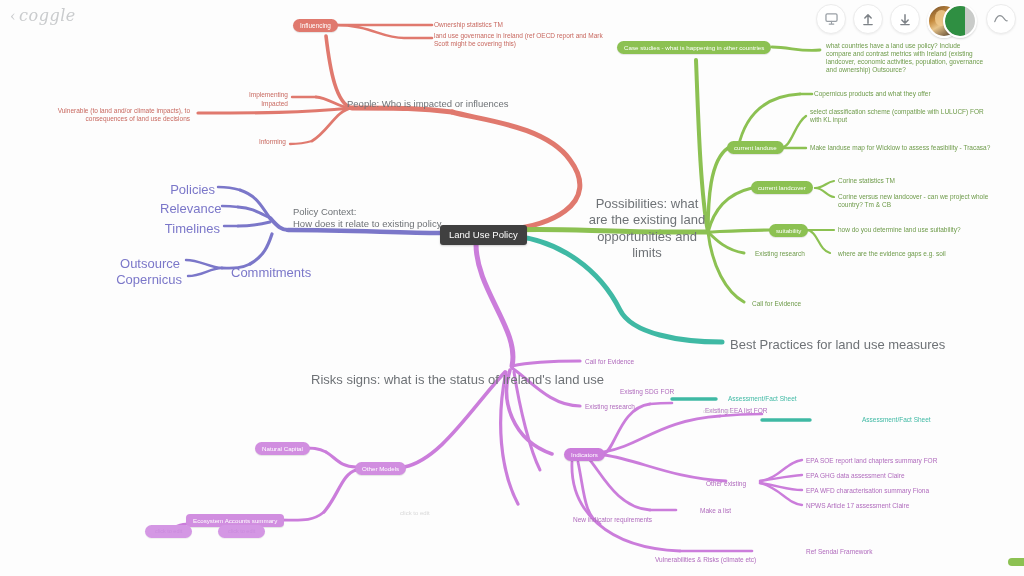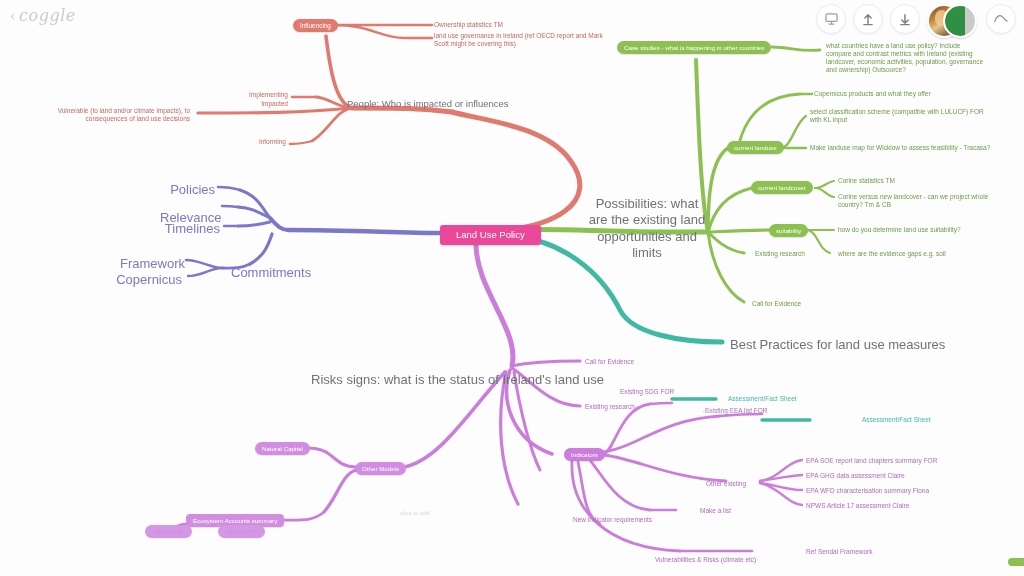--- a/index.html
+++ b/index.html
@@ -47,22 +47,22 @@
     line-height:1.25;
     color:#6b6f73;
     white-space:pre-line;
   }
   .pill{
     border-radius:9px;padding:2.5px 7px;color:#fff;
     box-shadow:0 1px 1px rgba(0,0,0,.10);
     white-space:nowrap;
   }
   .root{
-    background:#ec4899;color:#fff;border-radius:3px;
-    padding:4px 16px;font-size:9.5px;
+    background:#404040;color:#fff;border-radius:3px;
+    padding:4px 9px;font-size:9.5px;
     box-shadow:0 1px 2px rgba(0,0,0,.18);
   }
   .big{font-size:9.5px;color:#6e7276;}
   .mid{font-size:13px;color:#6e7276;}
   .ra{text-align:right;}
   .ct{text-align:center;}
   .red{color:#c8685f;}
   .pill-red{background:#e0796e;}
   .purple{color:#7b77c9;}
   .green{color:#6e9b4a;}
@@ -229,24 +229,26 @@
 
   <div class="node big" style="left:347px;top:98px;">People: Who is impacted or influences</div>
   <div class="node pill pill-red" style="left:293px;top:19px;font-size:6.4px;">Influencing</div>
   <div class="node red" style="left:434px;top:21px;">Ownership statistics TM</div>
   <div class="node red" style="left:434px;top:32px;width:170px;">land use governance in Ireland (ref OECD report and Mark Scott might be covering this)</div>
   <div class="node red ra" style="left:228px;top:91px;width:60px;">Implementing</div>
   <div class="node red ra" style="left:228px;top:100px;width:60px;">Impacted</div>
   <div class="node red ra" style="left:22px;top:107px;width:168px;">Vulnerable (to land and/or climate impacts), to consequences of land use decisions</div>
   <div class="node red ra" style="left:228px;top:138px;width:58px;">Informing</div>
 
+  <div class="node big" style="left:293px;top:206px;width:150px;">Policy Context:
+How does it relate to existing policy</div>
   <div class="node purple ra mid" style="left:160px;top:182px;width:55px;">Policies</div>
-  <div class="node purple ra mid" style="left:160px;top:201px;width:58px;margin-top:9px;">Relevance</div>
+  <div class="node purple ra mid" style="left:160px;top:201px;width:58px;">Relevance</div>
   <div class="node purple ra mid" style="left:160px;top:221px;width:60px;">Timelines</div>
-  <div class="node purple ra mid" style="left:120px;top:256px;width:60px;">Framework</div>
+  <div class="node purple ra mid" style="left:120px;top:256px;width:60px;">Outsource</div>
   <div class="node purple ra mid" style="left:116px;top:272px;width:66px;">Copernicus</div>
   <div class="node purple mid" style="left:231px;top:265px;">Commitments</div>
 
   <div class="node mid ct" style="left:588px;top:196px;width:118px;">Possibilities: what are the existing land opportunities and limits</div>
   <div class="node pill pill-green" style="left:617px;top:41px;font-size:6.2px;">Case studies - what is happening in other countries</div>
   <div class="node green" style="left:826px;top:42px;width:160px;">what countries have a land use policy? Include compare and contrast metrics with Ireland (existing landcover, economic activities, population, governance and ownership) Outsource?</div>
   <div class="node pill pill-green" style="left:727px;top:141px;font-size:6.2px;">current landuse</div>
   <div class="node green" style="left:814px;top:90px;">Copernicus products and what they offer</div>
   <div class="node green" style="left:810px;top:108px;width:180px;">select classification scheme (compatible with LULUCF) FOR with KL input</div>
   <div class="node green" style="left:810px;top:144px;">Make landuse map for Wicklow to assess feasibility - Tracasa?</div>

